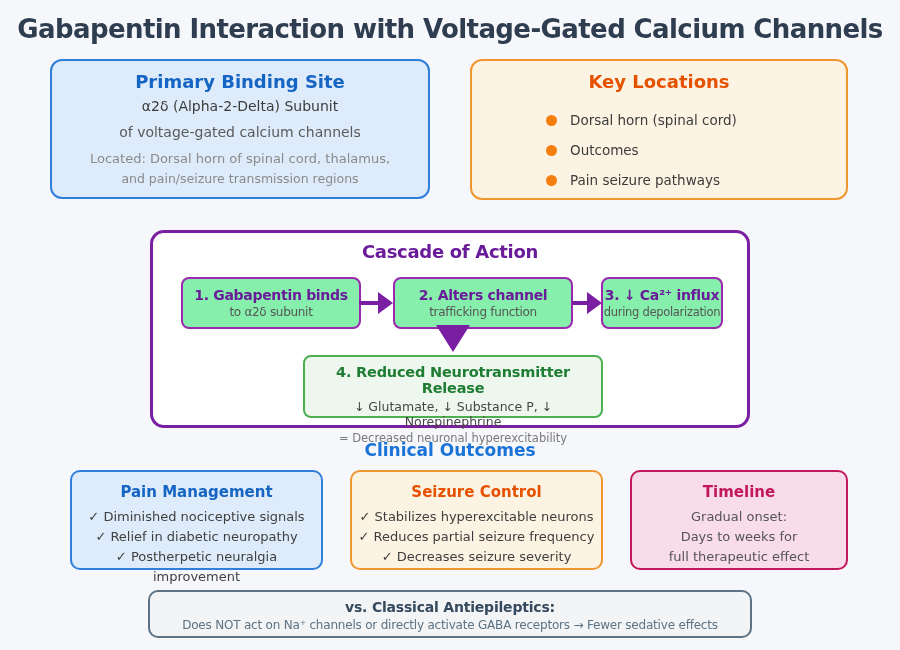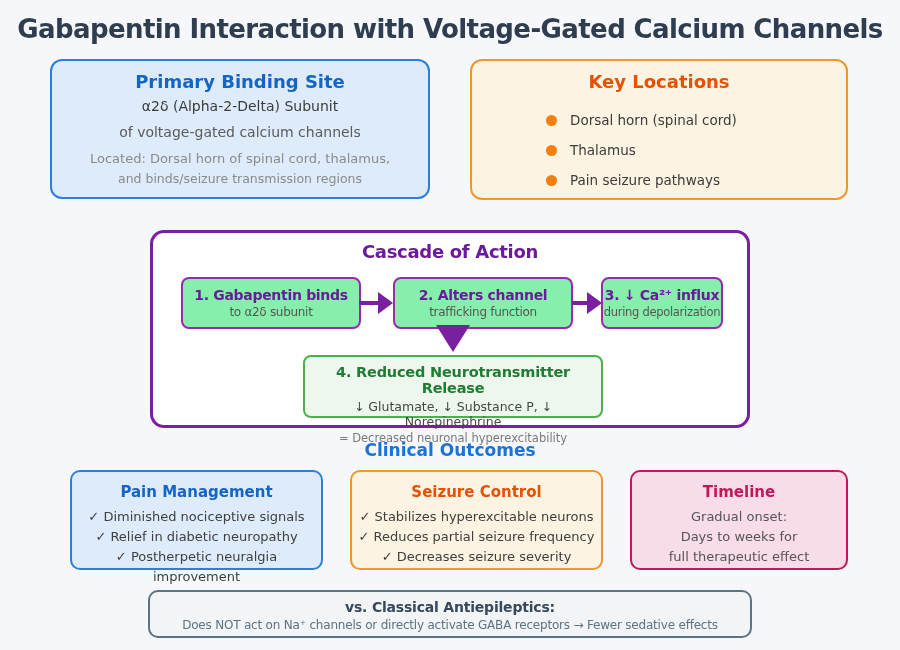--- a/index.html
+++ b/index.html
@@ -109,33 +109,33 @@
 
 <div class="canvas">
 
   <h1 class="page-title">Gabapentin Interaction with Voltage-Gated Calcium Channels</h1>
 
   <section class="card blue" id="primary-card">
     <h2>Primary Binding Site</h2>
     <div class="subunit">α2δ (Alpha-2-Delta) Subunit</div>
     <div class="desc">of voltage-gated calcium channels</div>
     <div class="loc">Located: Dorsal horn of spinal cord, thalamus,</div>
-    <div class="loc2">and binds/seizure transmission regions</div>
+    <div class="loc2">and pain/seizure transmission regions</div>
   </section>
 
   <section class="card orange" id="key-card">
     <h2>Key Locations</h2>
     <ul>
       <li>
         <span class="dot"></span>
         <span>Dorsal horn (spinal cord)</span>
       </li>
       <li>
         <span class="dot"></span>
-        <span>Thalamus</span>
+        <span>Outcomes</span>
       </li>
       <li>
         <span class="dot"></span>
         <span>Pain seizure pathways</span>
       </li>
     </ul>
   </section>
 
   <section id="cascade-card">
     <h2>Cascade of Action</h2>

